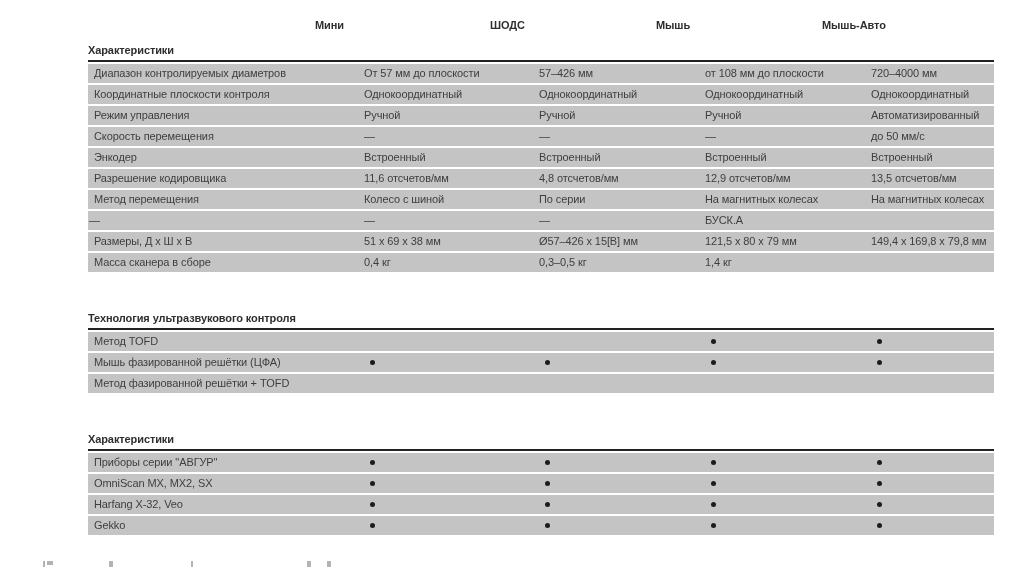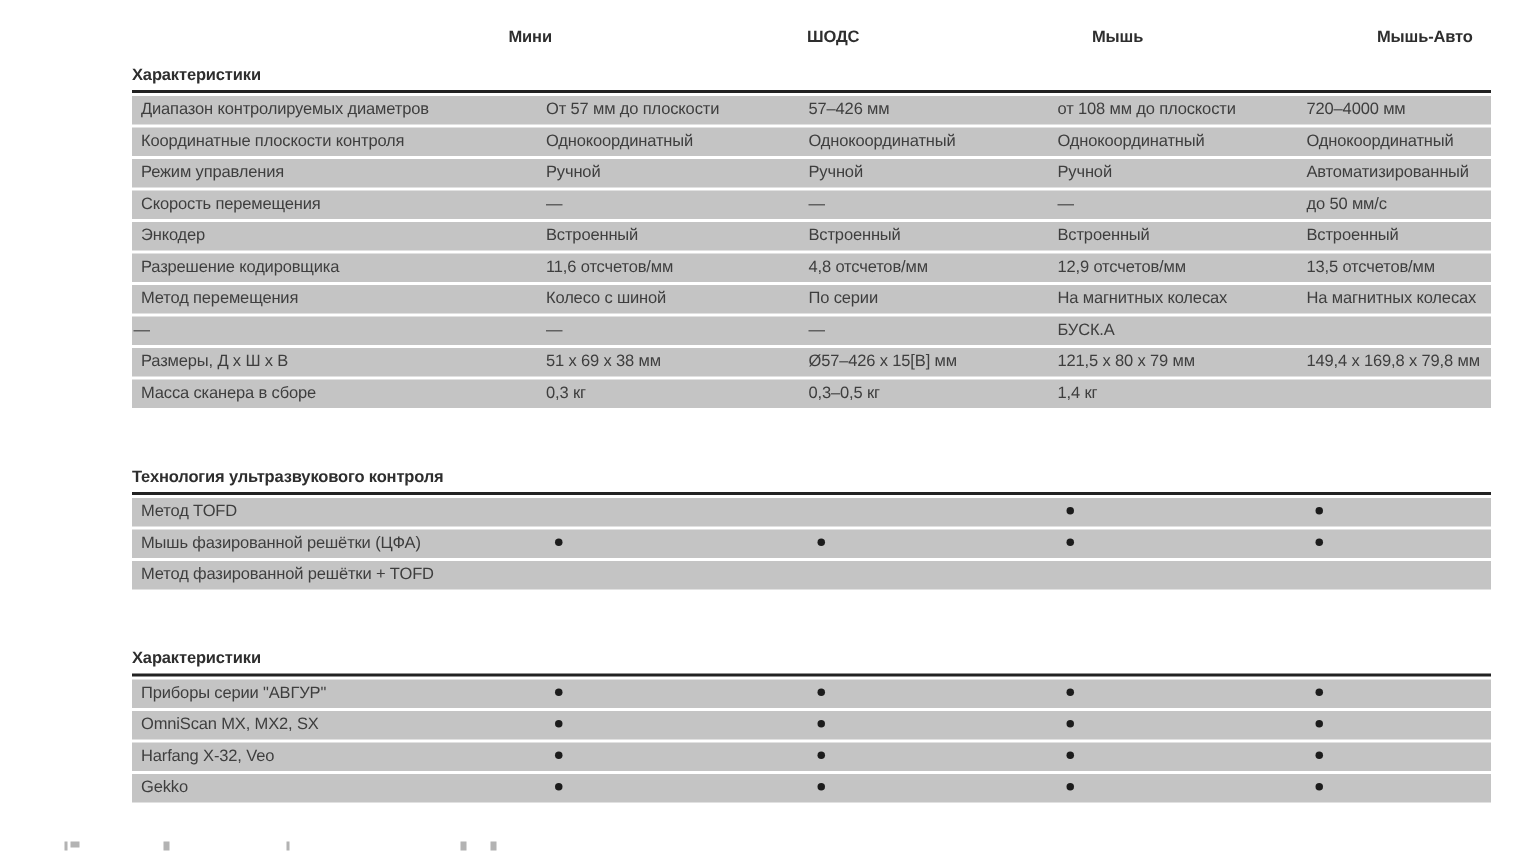--- a/index.html
+++ b/index.html
@@ -22,21 +22,20 @@
     width: 954px;
   }
   .grid-row {
     display: grid;
     grid-template-columns: 275px 175px 166px 166px 172px;
     align-items: center;
   }
   .col-headers {
     margin-bottom: 13px;
     height: 12px;
-    gap: 24px;
   }
   .col-header {
     font-size: 11px;
     font-weight: bold;
     color: #2e2e2e;
     letter-spacing: -0.1px;
     line-height: 12px;
   }
   .section { margin-top: 0; padding-left: 48px; }
   .section + .section { margin-top: 40px; }
@@ -169,21 +168,21 @@
         </div>
         <div class="grid-row row">
           <div class="cell label-cell">Размеры, Д х Ш х В</div>
           <div class="cell value-cell">51 x 69 x 38 мм</div>
           <div class="cell value-cell">Ø57–426 x 15[В] мм</div>
           <div class="cell value-cell">121,5 x 80 x 79 мм</div>
           <div class="cell value-cell">149,4 x 169,8 x 79,8 мм</div>
         </div>
         <div class="grid-row row">
           <div class="cell label-cell">Масса сканера в сборе</div>
-          <div class="cell value-cell">0,3 кг</div>
+          <div class="cell value-cell">0,4 кг</div>
           <div class="cell value-cell">0,3–0,5 кг</div>
           <div class="cell value-cell">1,4 кг</div>
         </div>
       </div>
   </div>
 
   <div class="section">
     <div class="section-title">Технология ультразвукового контроля</div>
     <div class="rows">
         <div class="grid-row row">

